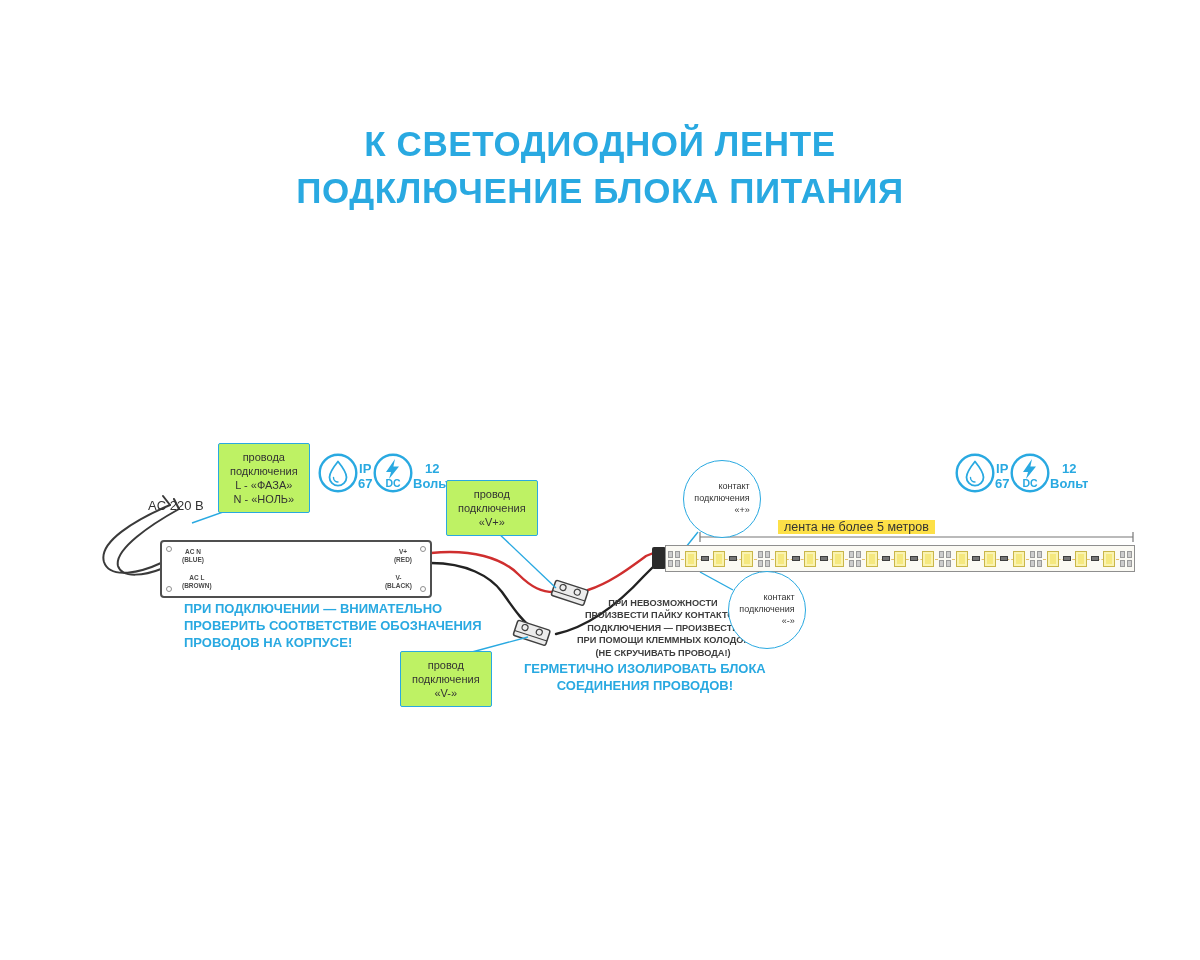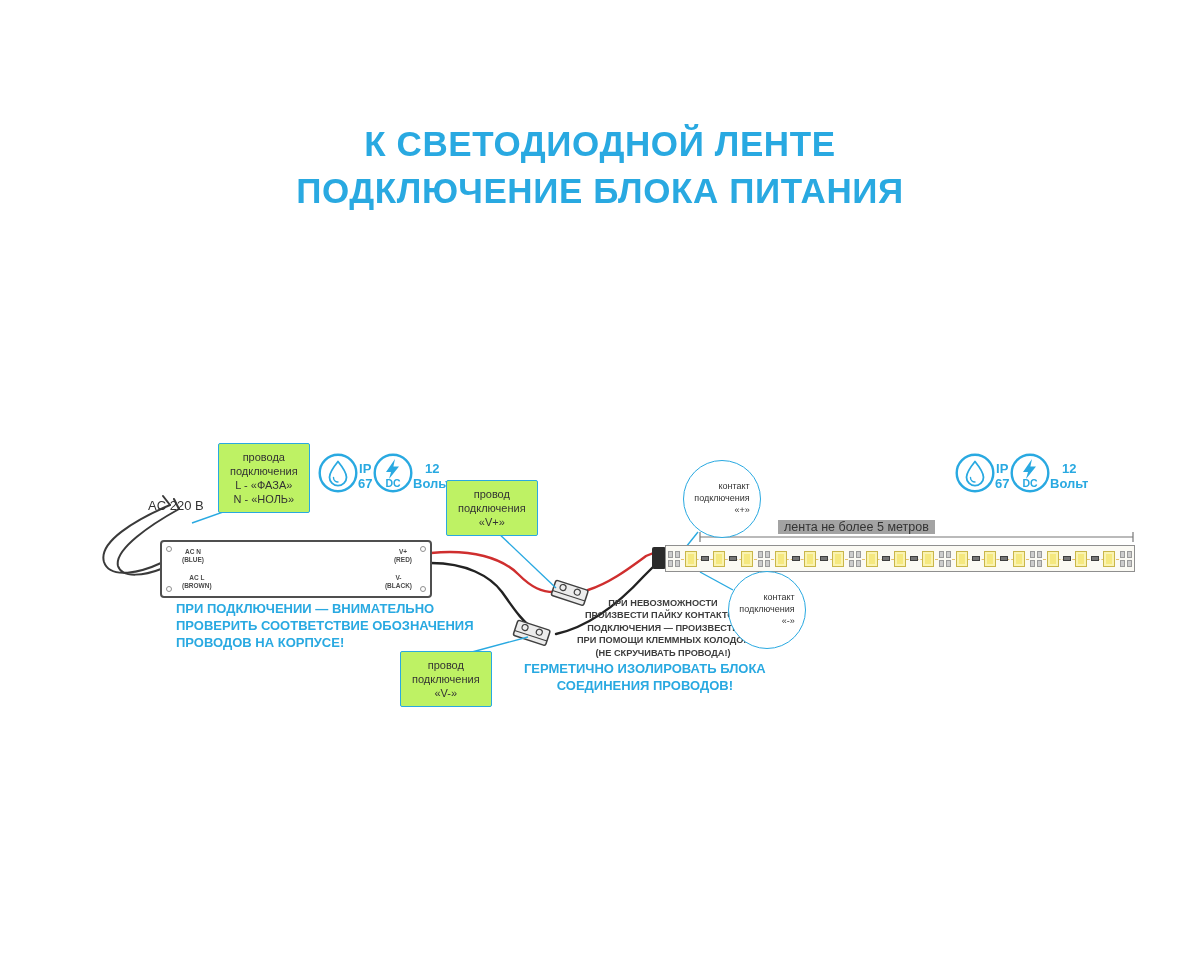--- a/index.html
+++ b/index.html
@@ -47,21 +47,21 @@
 
   .strip{position:absolute;left:665px;top:545px;width:470px;height:27px;border:1.5px solid #8f8f8f;
          background:#fbfaf4;z-index:2;padding:1px}
   .strip-body{display:flex;width:100%;height:100%;align-items:center}
   .pad-group{display:grid;grid-template-columns:5px 5px;gap:2px 2px;padding:0 1px;flex:0 0 auto}
   .pad{width:5px;height:7px;background:#cdcdcd;border:.5px solid #9a9a9a}
   .seg{flex:1 1 auto;display:flex;align-items:center;justify-content:space-evenly;position:relative;height:100%}
   .seg::before{content:"";position:absolute;left:0;right:0;top:50%;border-top:1px dashed #e3c06a}
   .led{width:12px;height:16px;background:#f5e87f;border:1px solid #c9b64a;box-shadow:inset 0 0 0 2px #faf3b0;position:relative;z-index:1}
   .res{width:8px;height:5px;background:#767676;border:1px solid #3f3f3f;position:relative;z-index:1}
-  .strip-label{position:absolute;font-size:12.5px;color:#333;background:#a3a3a3;padding:0 6px;z-index:3}
+  .strip-label{position:absolute;font-size:12.5px;color:#333;background:#fde047;padding:0 6px;z-index:3}
 </style>
 </head>
 <body>
 
 <div class="page">
 
   <div class="title">
     <div>К СВЕТОДИОДНОЙ ЛЕНТЕ</div>
     <div>ПОДКЛЮЧЕНИЕ БЛОКА ПИТАНИЯ</div>
   </div>
@@ -176,21 +176,21 @@
     <div class="psu-label" style="left:20px;top:6px">AC N
 (BLUE)</div>
     <div class="psu-label" style="left:20px;bottom:6px">AC L
 (BROWN)</div>
     <div class="psu-label" style="right:18px;top:6px">V+
 (RED)</div>
     <div class="psu-label" style="right:18px;bottom:6px">V-
 (BLACK)</div>
   </div>
 
-  <div class="blue-note preline" style="left:176px;top:601px">ПРИ ПОДКЛЮЧЕНИИ — ВНИМАТЕЛЬНО
+  <div class="blue-note preline" style="left:184px;top:601px">ПРИ ПОДКЛЮЧЕНИИ — ВНИМАТЕЛЬНО
 ПРОВЕРИТЬ СООТВЕТСТВИЕ ОБОЗНАЧЕНИЯ
 ПРОВОДОВ НА КОРПУСЕ!</div>
 
   <div class="callout-box preline" style="left:446px;top:480px">провод
 подключения
 «V+»</div>
   <div class="callout-box preline" style="left:400px;top:651px">провод
 подключения
 «V-»</div>
 

